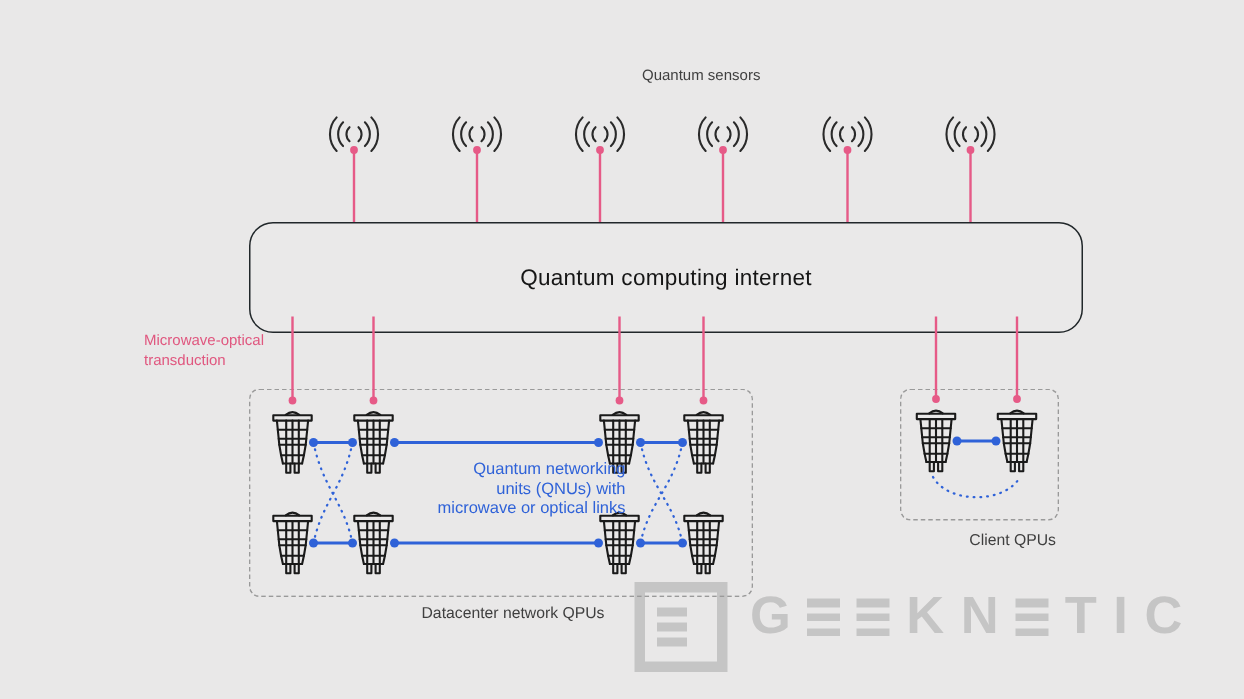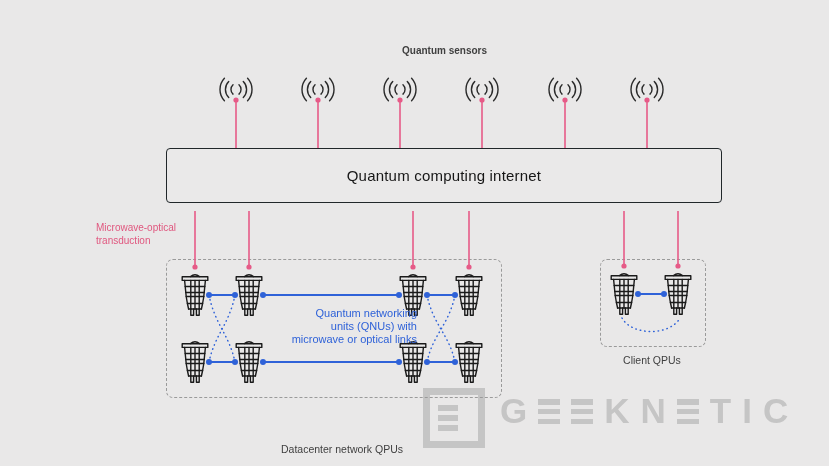--- a/index.html
+++ b/index.html
@@ -8,41 +8,41 @@
     font-family:"Liberation Sans",sans-serif;overflow:hidden;
   }
   .preline{white-space:pre-line;}
 
   
   .dashed-box{
     position:absolute;border:1px dashed #9a9a9a;border-radius:7px;z-index:1;
   }
   
   .internet-box{
-    position:absolute;left:166px;top:148px;width:556px;height:55px;
-    background:#eae9e9;border:1.5px solid #21272a;border-radius:4px;
+    position:absolute;left:166px;top:148px;width:556px;height:74px;
+    background:#eae9e9;border:1.5px solid #21272a;border-radius:16px;
     display:flex;align-items:center;justify-content:center;z-index:1;
     box-sizing:border-box;
   }
   .internet-box span{font-size:15px;color:#161616;letter-spacing:.2px;}
 
   svg.overlay{position:absolute;left:0;top:0;z-index:2;pointer-events:none;}
 
   .label{position:absolute;z-index:3;color:#3f3f3f;}
-  .sensors-label{left:402px;top:45px;font-size:10px;font-weight:bold;}
+  .sensors-label{left:428px;top:45px;font-size:10px;}
   .transduction-label{
     left:96px;top:221px;width:90px;text-align:left;
     font-size:10px;line-height:13px;color:#e0577f;
   }
   .qnu-note{
     left:267px;top:307px;width:150px;text-align:right;
     font-size:11px;line-height:13px;color:#2f62d8;
   }
-  .datacenter-label{left:281px;top:403px;font-size:10.5px;white-space:nowrap;margin-top:40px;}
-  .client-label{left:600px;top:354px;width:104px;text-align:center;font-size:10.5px;}
+  .datacenter-label{left:281px;top:403px;font-size:10.5px;white-space:nowrap;}
+  .client-label{left:600px;top:354px;width:104px;text-align:right;font-size:10.5px;}
 
   
   .watermark{position:absolute;left:423px;top:388px;display:flex;align-items:flex-start;z-index:0;}
   .wm-logo{
     width:62px;height:60px;box-sizing:border-box;border:7px solid rgba(130,130,130,.34);
     display:flex;flex-direction:column;justify-content:center;gap:4px;padding-left:8px;
   }
   .wm-logo i{display:block;width:20px;height:6px;background:rgba(130,130,130,.34);}
   .wm-letters{
     display:flex;gap:11px;margin-left:15px;margin-top:10px;align-items:flex-start;

